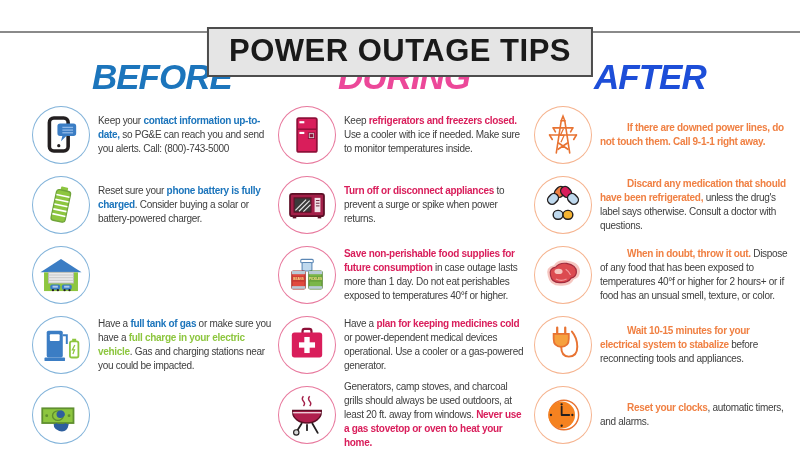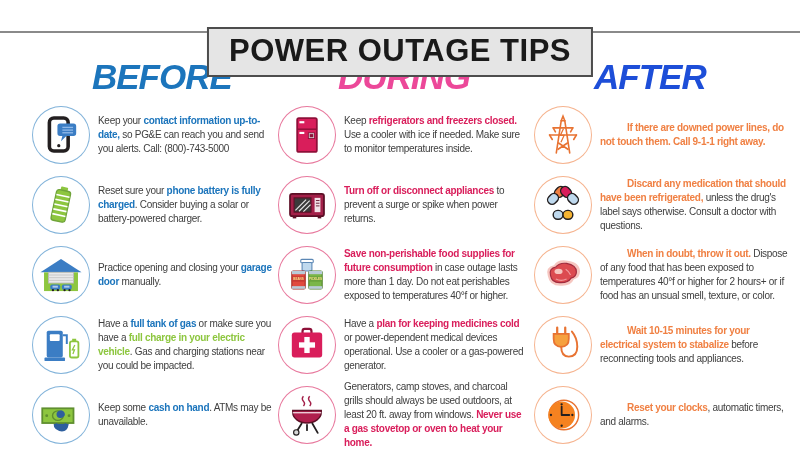--- a/index.html
+++ b/index.html
@@ -103,21 +103,20 @@
         <rect x="16" y="38.5" width="11" height="6" rx="2" fill="#3B7DC4"></rect>
         <rect x="29" y="38.5" width="11" height="6" rx="2" fill="#3B7DC4"></rect>
         <rect x="18.5" y="40" width="6" height="2.2" fill="#AFCBE8"></rect>
         <rect x="31.5" y="40" width="6" height="2.2" fill="#AFCBE8"></rect>
         <circle cx="19" cy="45" r="1.3" fill="#231f20"></circle>
           <circle cx="24.5" cy="45" r="1.3" fill="#231f20"></circle>
         <circle cx="32" cy="45" r="1.3" fill="#231f20"></circle>
           <circle cx="37.5" cy="45" r="1.3" fill="#231f20"></circle>
       </svg>
     </div>
-    <p class="tip"><span>Practice opening and closing your </span><span class="seg-blue">garage door</span><span> manually.</span></p>
   </div>
 
   <div class="item">
     <div class="circle">
       <svg viewBox="0 0 56 56" width="50" height="50">
         <rect x="12" y="12" width="18" height="30" rx="2" fill="#3B7DC4"></rect>
         <rect x="15.5" y="16" width="11" height="7.5" rx="1" fill="#fff"></rect>
         <rect x="9.5" y="42" width="23" height="4" rx="1" fill="#3B7DC4"></rect>
         <path d="M30 17 h4.5 v10" stroke="#3B7DC4" stroke-width="2.2" fill="none"></path>
         <rect x="38" y="24" width="9.5" height="18" rx="2" fill="#fff" stroke="#8DC63F" stroke-width="2"></rect>
@@ -133,21 +132,20 @@
       <svg viewBox="0 0 56 56" width="50" height="50">
         <path d="M21 34 q-4 9 5 12 q9 2 10.5 -7 l1.5 -13 q.3 -3 -2.3 -3.3 q-2.4 -.2 -2.9 2.8 l-1.3 7" fill="#2E5F9E"></path>
         <rect x="7" y="20.5" width="35" height="16.5" fill="#8DC63F" stroke="#5F8F2F" stroke-width="2"></rect>
         <ellipse cx="24.5" cy="28.7" rx="6" ry="5.3" fill="none" stroke="#5F8F2F" stroke-width="1.6"></ellipse>
         <circle cx="12" cy="28.7" r="1.6" fill="#5F8F2F"></circle>
         <circle cx="37" cy="28.7" r="1.6" fill="#5F8F2F"></circle>
         <path d="M25 23.5 q5 -2.5 7 2 q1.5 4 -3 5.5 q-5 1.5 -6 -3 q-.7 -3 2 -4.5 z" fill="#2E5F9E"></path>
         <path d="M22 37 q6 3 12 0 l-1 6 q-5 3 -10 0 z" fill="#2E5F9E"></path>
       </svg>
     </div>
-    <p class="tip"><span>Keep some </span><span class="seg-blue">cash on hand</span><span>. ATMs may be unavailable.</span></p>
   </div>
 </div>
 
 <div class="col col-during">
   <h2 class="colhead">DURING</h2>
 
   <div class="item">
     <div class="circle">
       <svg viewBox="0 0 56 56" width="50" height="50">
         <rect x="17" y="9" width="22" height="38" rx="2" fill="#D91E5B" stroke="#8E1039" stroke-width="2"></rect>

